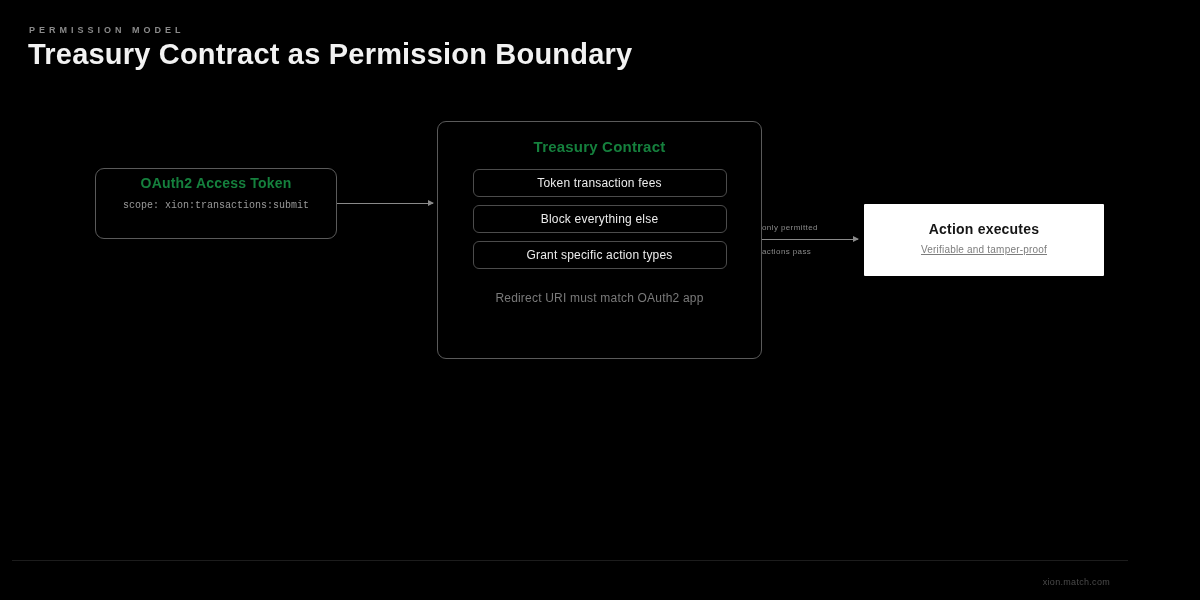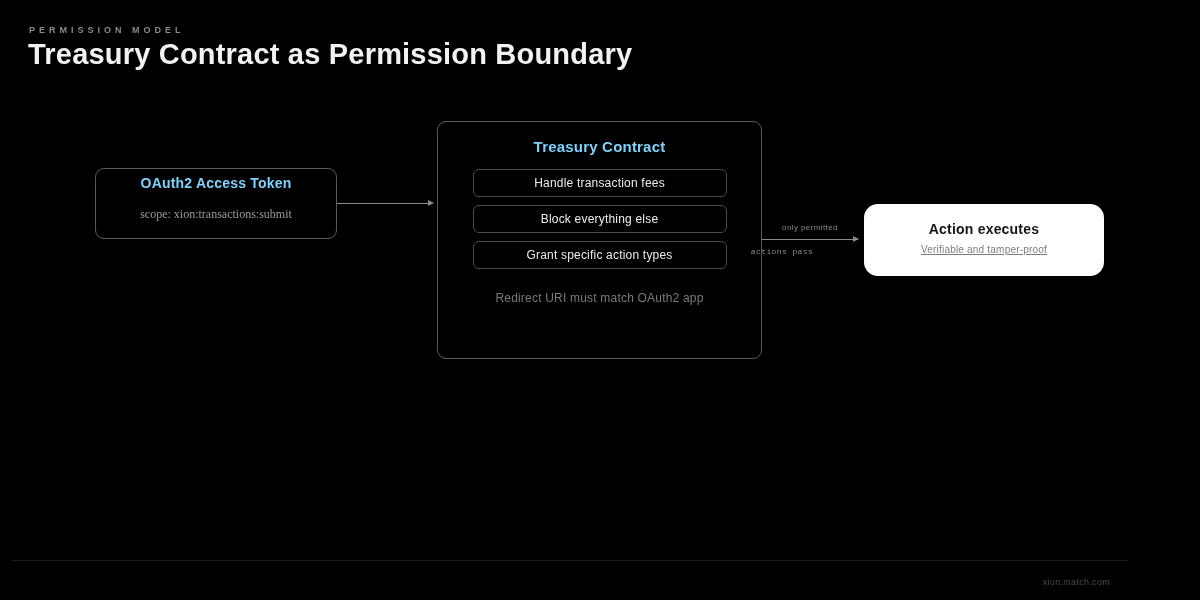--- a/index.html
+++ b/index.html
@@ -33,33 +33,33 @@
 
   
   .node {
     position: absolute;
     border: 1px solid #5a5a5a;
     border-radius: 9px;
     background: #000;
     text-align: center;
   }
   .node-title {
-    color: #7dd3fc;
+    color: #15803d;
     font-size: 14px;
     font-weight: bold;
     letter-spacing: 0.2px;
   }
 
   
   .token-box { left: 95px; top: 168px; width: 242px; height: 71px; }
   .token-box .node-title { margin-top: 6px; }
   .token-scope {
-    margin-top: 16px;
-    font-family: Liberation Serif, serif;
-    font-size: 12px;
+    margin-top: 9px;
+    font-family: Liberation Mono, monospace;
+    font-size: 10px;
     color: #9a9a9a;
   }
 
   
   .treasury-box { left: 437px; top: 121px; width: 325px; height: 238px; }
   .treasury-box .node-title { margin-top: 16px; font-size: 15px; }
   .treasury-subtitle {
     margin-top: 21px;
     font-size: 11px;
     color: #9a9a9a;
@@ -88,21 +88,21 @@
     font-size: 12px;
     color: #7a7a7a;
     letter-spacing: 0.2px;
   }
 
   
   .result-box {
     left: 864px; top: 204px; width: 240px; height: 72px;
     background: #fff;
     border: none;
-    border-radius: 14px;
+    border-radius: 1px;
   }
   .result-box .node-title { color: #161616; margin-top: 17px; }
   .result-subtitle {
     margin-top: 7px;
     font-size: 10px;
     color: #7d7d7d;
     letter-spacing: 0.2px;
     text-decoration: underline;
   }
 
@@ -119,27 +119,27 @@
     width: 0; height: 0;
     border-left: 6px solid #8a8a8a;
     border-top: 3.5px solid transparent;
     border-bottom: 3.5px solid transparent;
   }
   .arrow-1 { left: 337px; top: 203px; width: 96px; }
   .arrow-2 { left: 762px; top: 239px; width: 96px; }
   .arrow-label {
     position: absolute;
     width: 96px;
-    text-align: center;
+    text-align: left;
     font-size: 8px;
     color: #8a8a8a;
     letter-spacing: 0.4px;
   }
   .arrow-label-top    { left: 762px; top: 223px; }
-  .arrow-label-bottom { left: 734px; top: 247px; font-family: Liberation Mono, monospace; }
+  .arrow-label-bottom { left: 762px; top: 247px; }
 
   
   .footer-divider {
     position: absolute;
     left: 12px; right: 12px; top: 560px;
     height: 1px;
     background: #1c1c1c;
   }
   .footer-logo {
     position: absolute;
@@ -174,21 +174,21 @@
   <div class="node token-box">
     <div class="node-title">OAuth2 Access Token</div>
     <div class="token-scope">scope: xion:transactions:submit</div>
   </div>
 
   <div class="arrow arrow-1"></div>
 
   <div class="node treasury-box">
     <div class="node-title">Treasury Contract</div>
     <div class="capability-list">
-      <div class="capability-item">Handle transaction fees</div>
+      <div class="capability-item">Token transaction fees</div>
       <div class="capability-item">Block everything else</div>
       <div class="capability-item">Grant specific action types</div>
     </div>
     <div class="treasury-footnote">Redirect URI must match OAuth2 app</div>
   </div>
 
   <div class="arrow-label arrow-label-top">only permitted</div>
   <div class="arrow arrow-2"></div>
   <div class="arrow-label arrow-label-bottom">actions pass</div>
 

